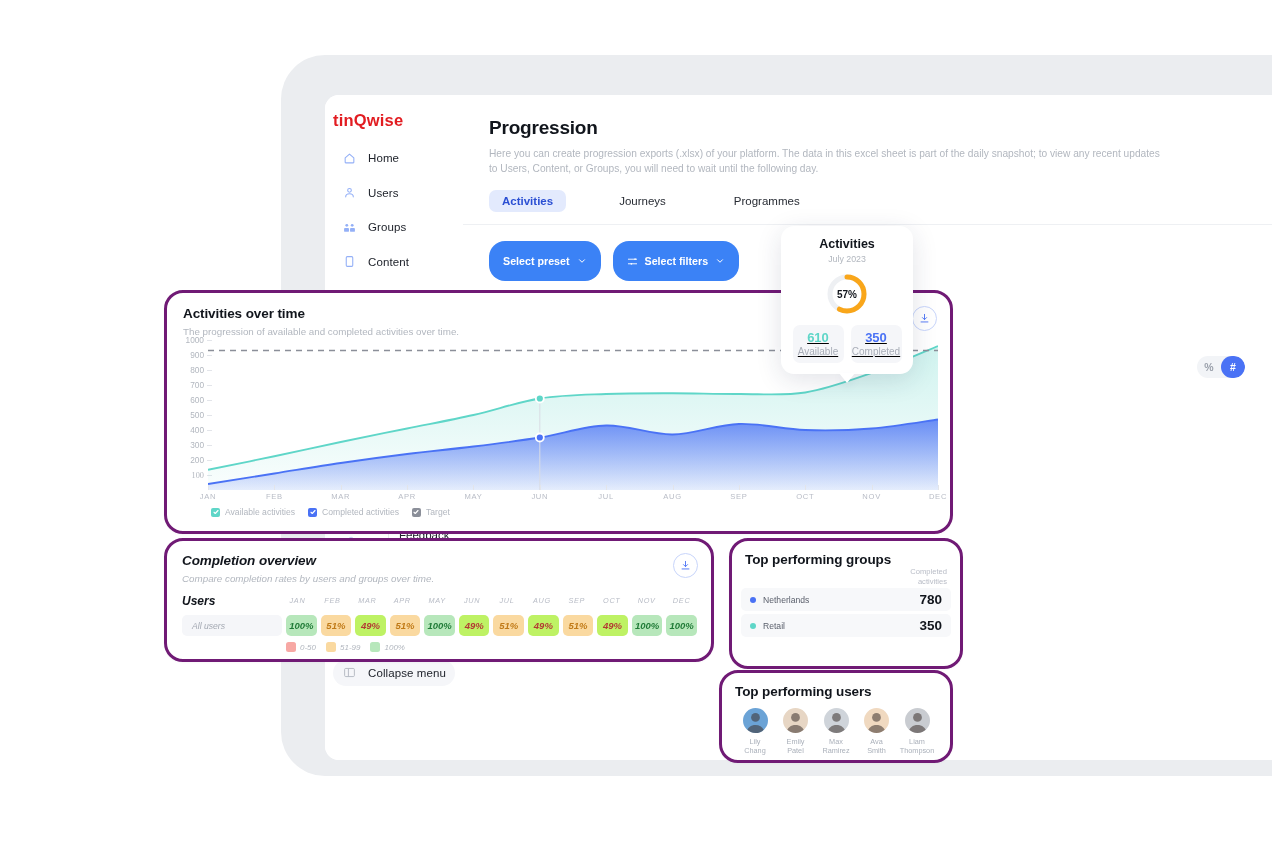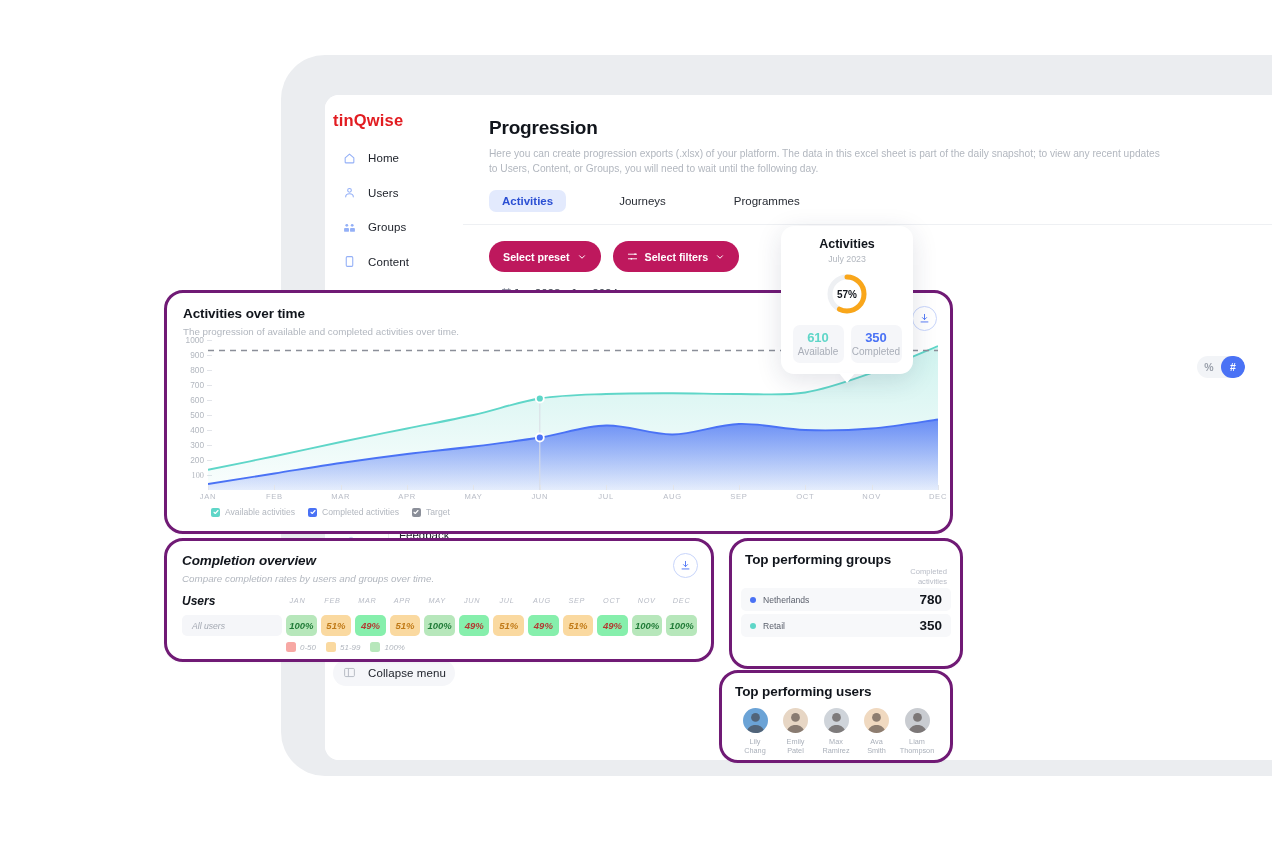--- a/index.html
+++ b/index.html
@@ -67,22 +67,22 @@
   .page-head{padding:22px 26px 0 26px;}
   .page-title{font-size:19px;font-weight:700;color:#11151c;letter-spacing:-.2px;margin:0 0 7px 0;}
   .page-sub{font-size:10.2px;line-height:15px;color:#b2b7bf;max-width:680px;margin:0;}
 
   .tabs{margin-top:14px;border-bottom:1px solid #eef0f3;padding:0 26px;display:flex;gap:10px;height:34px;align-items:flex-start;}
   .tab{font-size:11.5px;color:#272b33;padding:5px 13px;border-radius:7px;cursor:pointer;}
   .tab.active{background:#e3eafd;color:#2b4fd3;font-weight:700;}
 
   .toolbar{display:flex;gap:12px;padding:16px 26px 0 26px;}
   .pill{
-    display:flex;align-items:center;gap:7px;background:#be185d;color:#fff;
-    border:none;border-radius:16px;height:31px;padding:0 14px;
+    display:flex;align-items:center;gap:7px;background:#3b82f6;color:#fff;
+    border:none;border-radius:16px;height:40px;padding:0 14px;
     font-size:10.7px;font-weight:700;cursor:pointer;font-family:inherit;
   }
 
   .daterow{display:flex;padding:15px 26px 0 26px;color:#4b5161;}
   .chev{color:#b8bcc6;cursor:pointer;font-size:12px;display:flex;align-items:center;}
   .daterow .dtext{font-size:11.5px;color:#3a3f4b;}
   .daterow .sel{font-size:11.5px;color:#3a3f4b;display:flex;align-items:center;gap:6px;cursor:pointer;margin-left:16px;}
 
   .unit-toggle{
     position:absolute;right:27px;top:261px;display:flex;background:#f2f4f7;
@@ -122,38 +122,38 @@
     width:0;height:0;border-left:8px solid transparent;border-right:8px solid transparent;
     border-top:10px solid #fff;filter:drop-shadow(0 4px 4px rgba(28,40,80,.06));
   }
   .tt-title{font-size:12.5px;font-weight:700;color:#11151c;}
   .tt-date{font-size:8.8px;color:#b2b7bf;margin-top:3px;}
   .tt-donut{position:relative;width:44px;height:44px;margin:8px auto 0 auto;}
   .tt-donut .pct{
     position:absolute;inset:0;display:flex;align-items:center;justify-content:center;
     font-size:10px;font-weight:700;color:#11151c;
   }
-  .tt-stats{display:flex;gap:7px;justify-content:center;margin-top:9px;}
+  .tt-stats{display:flex;gap:7px;justify-content:center;margin-top:9px;text-decoration:underline;}
   .tt-stat{background:#f5f6f9;border-radius:7px;width:51px;padding:5px 0 6px 0;}
   .tt-stat .v{font-size:13px;font-weight:700;}
   .tt-stat .l{font-size:10px;color:#a9aeb8;margin-top:1px;}
 
   
   #completion-card{position:absolute;left:164px;top:538px;width:544px;height:118px;font-style:italic;}
   #completion-card .hd{padding:12px 15px 0 15px;}
   .ctbl{position:absolute;left:15px;top:52px;right:14px;}
   .ctbl .hrow{display:flex;align-items:center;height:15px;}
   .ctbl .hcol{font-size:12px;font-weight:700;color:#11151c;width:100px;}
   .ctbl .mhead{flex:1;display:flex;gap:4px;}
   .ctbl .mhead span{flex:1;text-align:center;font-size:7.3px;color:#b8bcc6;letter-spacing:.7px;}
   .ctbl .drow{display:flex;align-items:center;margin-top:7px;}
   .allusers{width:100px;height:21px;background:#f5f6f9;border-radius:5px;display:flex;align-items:center;padding-left:10px;box-sizing:border-box;font-size:8.6px;color:#a3a8b2;}
   .cells{flex:1;display:flex;gap:4px;margin-left:4px;}
   .cell{flex:1;height:21px;border-radius:5px;display:flex;align-items:center;justify-content:center;font-size:9.5px;font-weight:700;}
-  .c-red{background:#86efac;color:#b33a33;text-align:right;}
+  .c-red{background:#bef264;color:#b33a33;text-align:right;}
   .c-amb{background:#fad9a0;color:#c07a17;}
   .c-grn{background:#b7e7bb;color:#1f7a36;}
   .clegend{display:flex;gap:10px;margin-top:6px;margin-left:104px;align-items:center;}
   .clegend .it{display:flex;align-items:center;gap:4px;font-size:8px;color:#b2b7bf;}
   .sw{width:10px;height:10px;border-radius:2.5px;}
 
   
   #groups-card{position:absolute;left:719px;top:538px;width:228px;height:125px;margin-left:10px;}
   #groups-card .hd{padding:11px 13px 0 13px;}
   .gsub{position:absolute;right:13px;top:26px;width:58px;text-align:right;font-size:7.6px;color:#b8bcc6;line-height:9.5px;}

